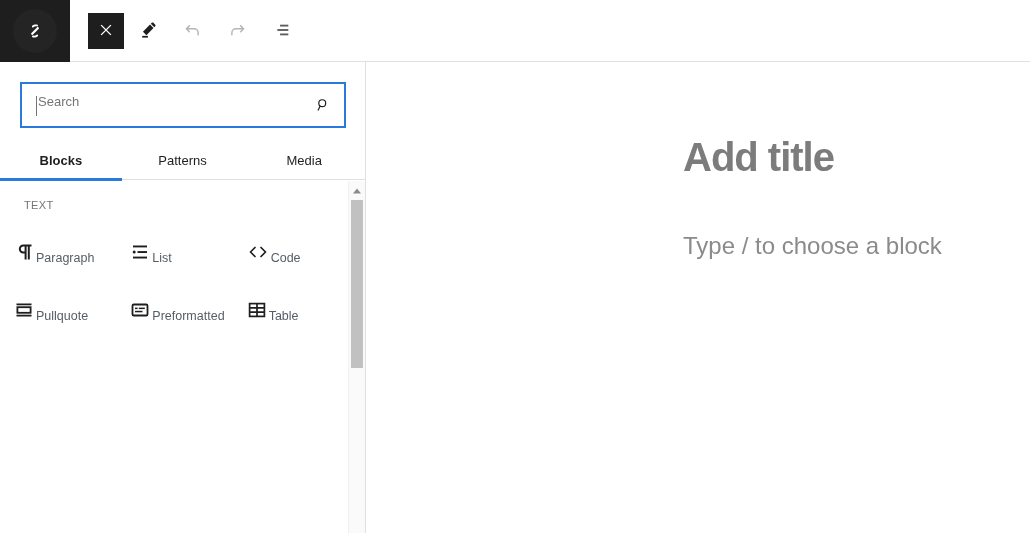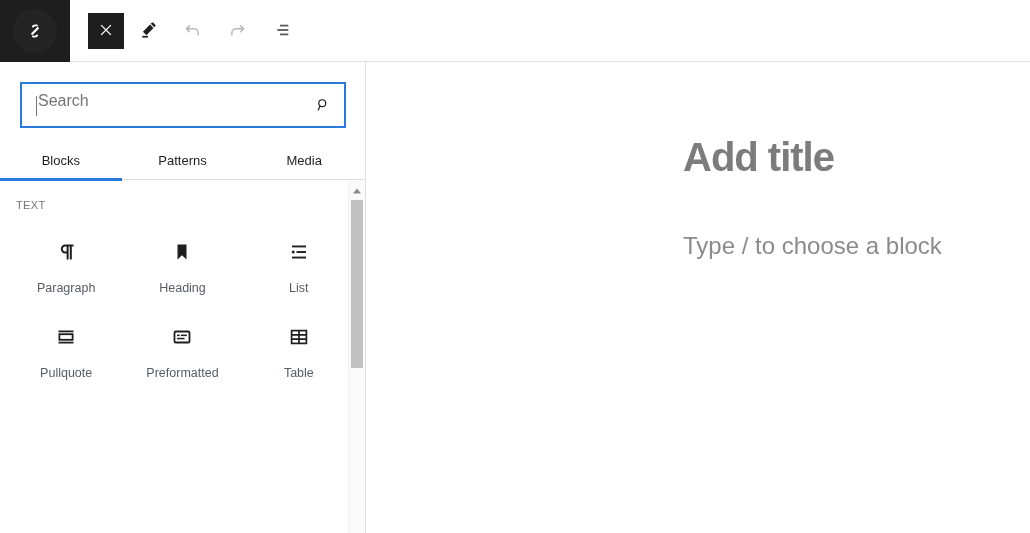--- a/index.html
+++ b/index.html
@@ -98,21 +98,21 @@
     position: absolute;
     left: 14px; top: 12px;
     width: 1px; height: 20px;
     background: #757575;
   }
   .search-input {
     border: none;
     outline: none;
     background: transparent;
     font-family: "Liberation Sans", sans-serif;
-    font-size: 16px;
+    font-size: 13px;
     color: #1e1e1e;
     padding: 0 40px 8px 16px;
     width: 100%;
     height: 40px;
     box-sizing: border-box;
   }
   .search-input::placeholder { color: #757575; opacity: 1; }
   .search-icon {
     position: absolute;
     right: 12px; top: 50%;
@@ -138,21 +138,21 @@
     font-size: 13px;
     color: #1e1e1e;
     cursor: pointer;
     position: relative;
     background: transparent;
     border: none;
     font-family: "Liberation Sans", sans-serif;
     height: 40px;
   }
   .tab.active {
-    font-weight: normal;
+    font-weight: bold;
   }
   .tab.active::after {
     content: "";
     position: absolute;
     left: 0; right: 0; bottom: -1px;
     height: 3px;
     background: #2a7ade;
   }
 
   
@@ -161,32 +161,32 @@
     left: 0; top: 119px;
     width: 365px;
     height: 341px;
     overflow: hidden;
     box-sizing: border-box;
   }
   .section-title {
     font-size: 11px;
     letter-spacing: 0.4px;
     color: #757575;
-    padding: 18px 0 0 16px;
+    padding: 18px 0 0 24px;
     text-transform: uppercase;
   }
   .block-grid {
     display: grid;
     grid-template-columns: repeat(3, 1fr);
     padding: 0 8px;
     margin-top: 10px;
   }
   .block-item {
     display: flex;
-    flex-direction: column;
+    flex-direction: row;
     align-items: center;
     justify-content: flex-start;
     padding: 14px 4px 10px 4px;
     cursor: pointer;
     background: transparent;
     border: none;
     font-family: "Liberation Sans", sans-serif;
   }
   .block-icon {
     height: 34px;
@@ -359,43 +359,43 @@
 
       <button class="block-item">
         <span class="block-icon">
           <svg width="24" height="24" viewBox="0 0 24 24" aria-hidden="true">
             <path fill="#1e1e1e" d="M17.5 4.5h-6.2c-2.5 0-4.5 2-4.5 4.5s2 4.5 4.5 4.5h1.3v6h2V6.5h1.2v13h2V6.5h1.7v-2h-2zm-4.9 7h-1.3c-1.4 0-2.5-1.1-2.5-2.5s1.1-2.5 2.5-2.5h1.3v5z"></path>
           </svg>
         </span>
         <span class="block-label">Paragraph</span>
       </button>
 
-      <button class="block-item">
-        <span class="block-icon">
-          <svg width="24" height="24" viewBox="0 0 24 24" aria-hidden="true">
-            <path fill="#1e1e1e" d="M7.5 4.5h9v15l-4.5-4.2-4.5 4.2v-15z"></path>
-          </svg>
-        </span>
-        <span class="block-label">Heading</span>
-      </button>
 
       <button class="block-item">
         <span class="block-icon">
           <svg width="24" height="24" viewBox="0 0 24 24" aria-hidden="true">
             <rect fill="#1e1e1e" x="5" y="5.5" width="14" height="1.9"></rect>
             <circle fill="#1e1e1e" cx="6.2" cy="12" r="1.5"></circle>
             <rect fill="#1e1e1e" x="9.5" y="11.1" width="9.5" height="1.9"></rect>
             <rect fill="#1e1e1e" x="5" y="16.6" width="14" height="1.9"></rect>
           </svg>
         </span>
         <span class="block-label">List</span>
       </button>
 
 
 
+      <button class="block-item">
+        <span class="block-icon">
+          <svg width="26" height="26" viewBox="0 0 26 26" aria-hidden="true">
+            <path fill="none" stroke="#1e1e1e" stroke-width="1.7" stroke-linecap="round" stroke-linejoin="round" d="M10 8.5L5.5 13 10 17.5M16 8.5L20.5 13 16 17.5"></path>
+          </svg>
+        </span>
+        <span class="block-label">Code</span>
+      </button>
 
       <button class="block-item">
         <span class="block-icon">
           <svg width="24" height="24" viewBox="0 0 24 24" aria-hidden="true">
             <rect fill="#1e1e1e" x="4.5" y="5.5" width="15" height="1.8"></rect>
             <rect x="5.4" y="9.2" width="13.2" height="5.6" fill="none" stroke="#1e1e1e" stroke-width="1.8"></rect>
             <rect fill="#1e1e1e" x="4.5" y="16.7" width="15" height="1.8"></rect>
           </svg>
         </span>
         <span class="block-label">Pullquote</span>

